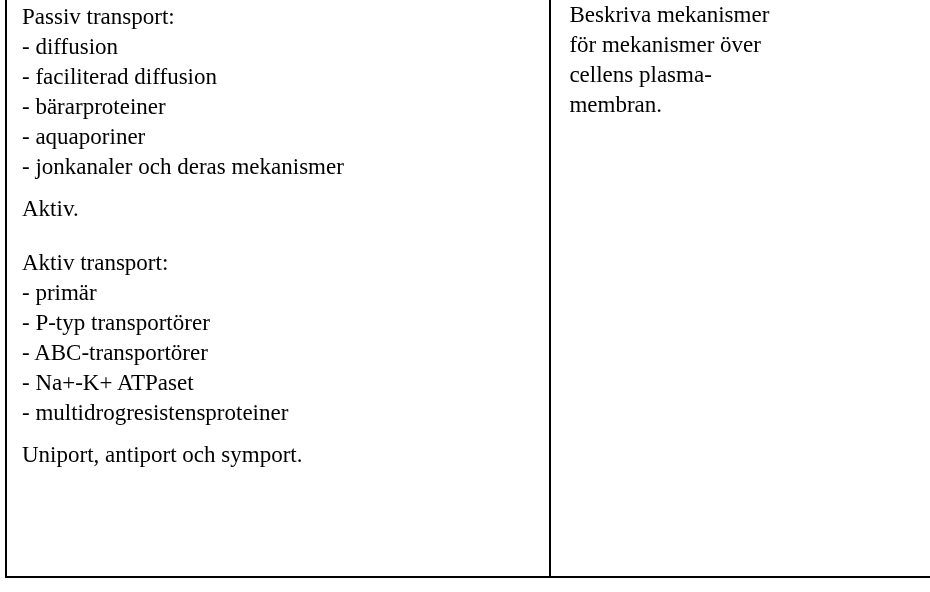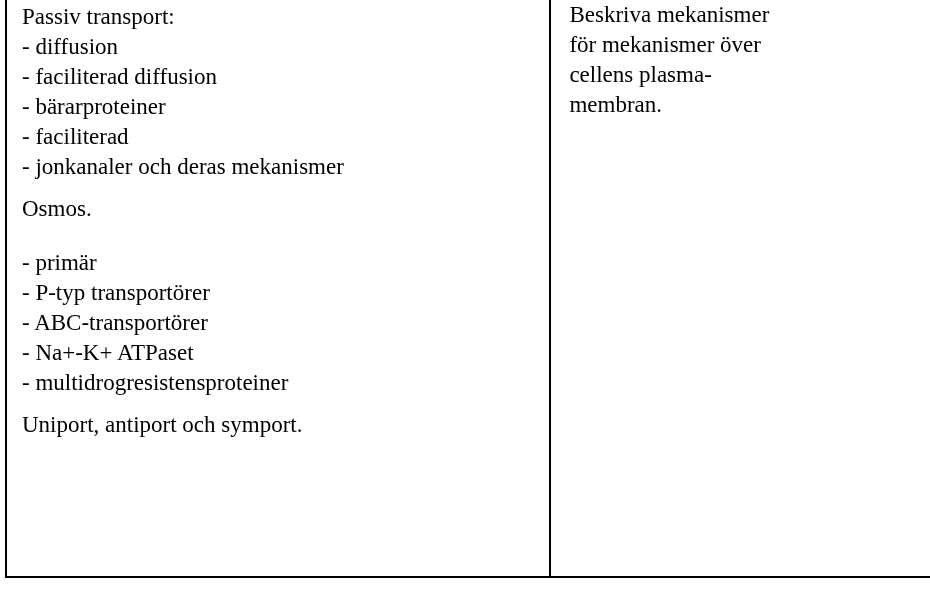--- a/index.html
+++ b/index.html
@@ -99,36 +99,37 @@
 
   <div class="table">
 
     <div class="cell cell-left">
 
       <div class="block">
         <div class="line first">Passiv transport:</div>
         <div class="line">- diffusion</div>
         <div class="line">- faciliterad diffusion</div>
         <div class="line">- bärarproteiner</div>
-        <div class="line">- faciliterad</div>
+        <div class="line">- aquaporiner</div>
         <div class="line">- jonkanaler och deras mekanismer</div>
       </div>
 
       <div class="gap"></div>
 
       <div class="block">
-        <div class="line">Osmos.</div>
+        <div class="line">Aktiv.</div>
       </div>
 
       <div class="gap"></div>
 
 
       <div class="gap"></div>
 
       <div class="block">
+        <div class="line">Aktiv transport:</div>
         <div class="line">- primär</div>
         <div class="line">- P-typ transportörer</div>
         <div class="line">- ABC-transportörer</div>
         <div class="line">- Na+-K+ ATPaset</div>
         <div class="line">- multidrogresistensproteiner</div>
       </div>
 
       <div class="gap"></div>
 
       <div class="block">

